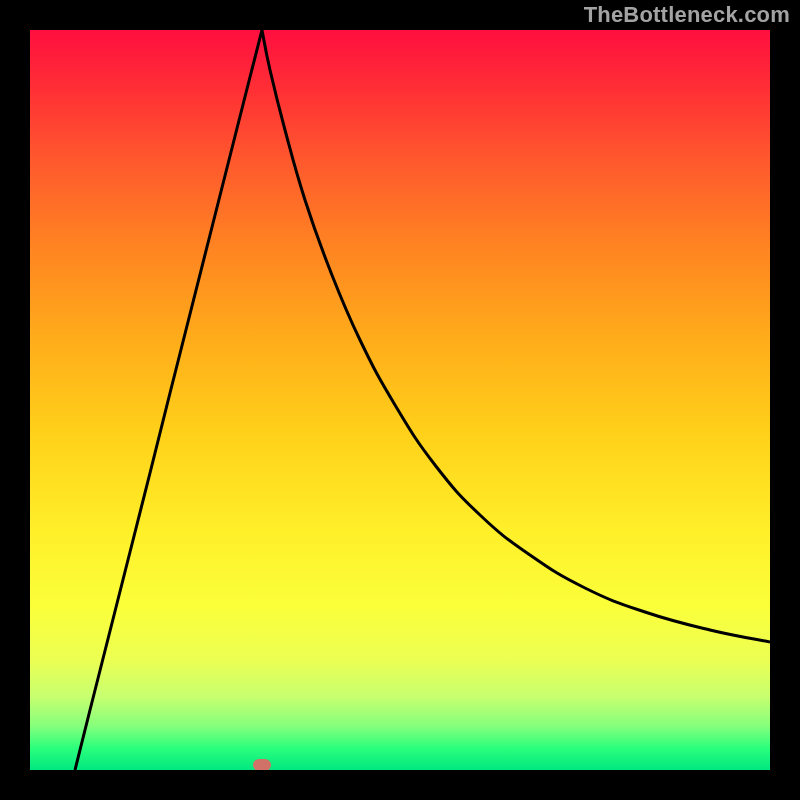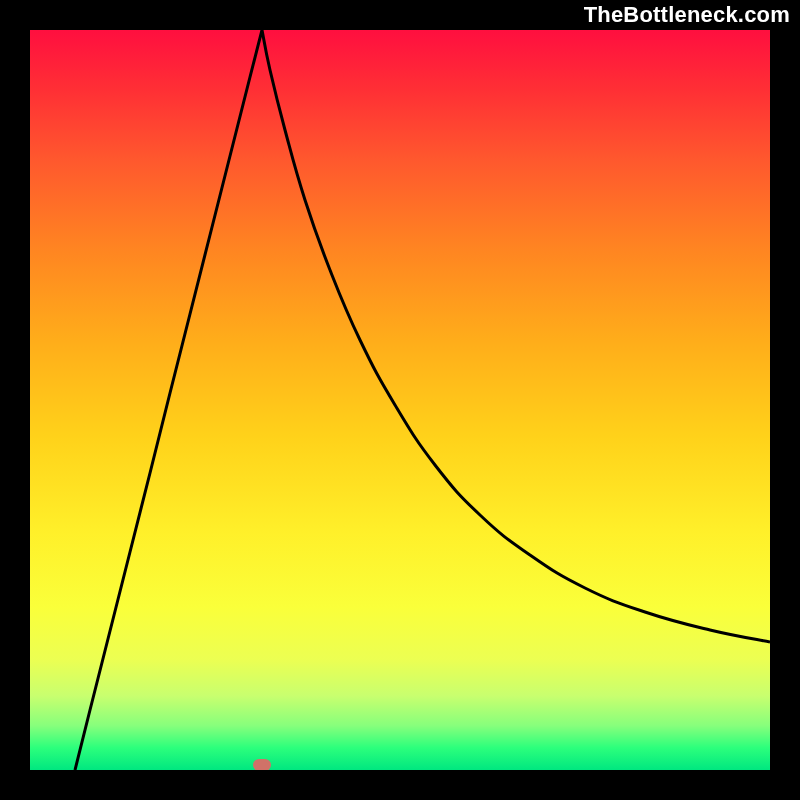--- a/index.html
+++ b/index.html
@@ -14,21 +14,21 @@
   .frame {
     position: relative;
     width: 800px;
     height: 800px;
     background: #000;
   }
   .watermark {
     position: absolute;
     top: 2px;
     right: 10px;
-    color: #ffffff;
+    color: #a3a3a3;
     font-size: 22px;
     font-weight: 600;
     letter-spacing: 0.2px;
     z-index: 10;
   }
   .plot-area {
     position: absolute;
     left: 30px;
     top: 30px;
     width: 740px;

